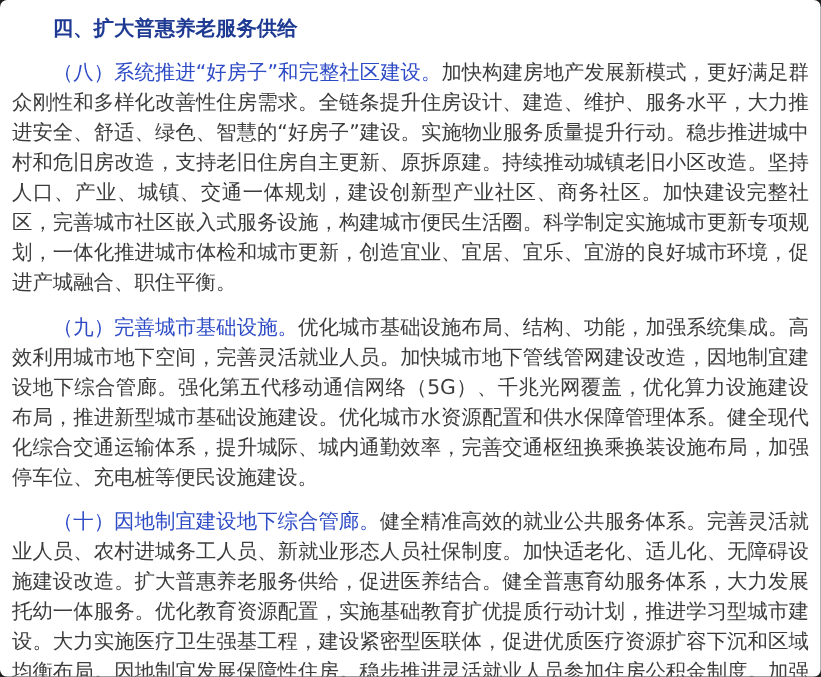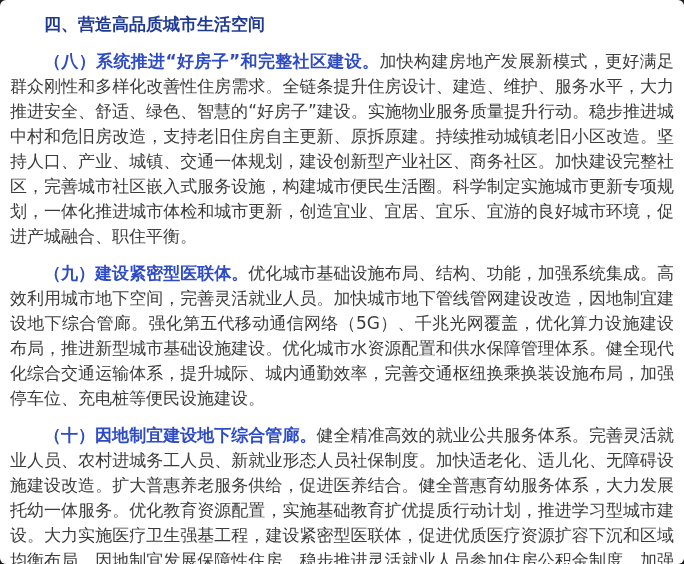--- a/index.html
+++ b/index.html
@@ -35,30 +35,30 @@
     font-weight: bold;
     color: var(--heading-color, #1f3a93);
     text-indent: 2em;
     text-align: left;
   }
   p.para {
     margin: 12px 0 0 0;
     text-indent: 2em;
   }
   p.para .lead {
-    font-weight: bold;
+    font-weight: normal;
     color: var(--lead-color, #2e4bc6);
   }
 </style>
 </head>
 <body>
 
 <div class="page">
   <div class="doc">
-    <h2 class="section-heading">四、营造高品质城市生活空间</h2>
+    <h2 class="section-heading">四、扩大普惠养老服务供给</h2>
 
     <p class="para"><span class="lead">（八）系统推进“好房子”和完整社区建设。</span><span>加快构建房地产发展新模式，更好满足群众刚性和多样化改善性住房需求。全链条提升住房设计、建造、维护、服务水平，大力推进安全、舒适、绿色、智慧的“好房子”建设。实施物业服务质量提升行动。稳步推进城中村和危旧房改造，支持老旧住房自主更新、原拆原建。持续推动城镇老旧小区改造。坚持人口、产业、城镇、交通一体规划，建设创新型产业社区、商务社区。加快建设完整社区，完善城市社区嵌入式服务设施，构建城市便民生活圈。科学制定实施城市更新专项规划，一体化推进城市体检和城市更新，创造宜业、宜居、宜乐、宜游的良好城市环境，促进产城融合、职住平衡。</span></p>
 
-    <p class="para"><span class="lead">（九）建设紧密型医联体。</span><span>优化城市基础设施布局、结构、功能，加强系统集成。高效利用城市地下空间，完善灵活就业人员。加快城市地下管线管网建设改造，因地制宜建设地下综合管廊。强化第五代移动通信网络（5G）、千兆光网覆盖，优化算力设施建设布局，推进新型城市基础设施建设。优化城市水资源配置和供水保障管理体系。健全现代化综合交通运输体系，提升城际、城内通勤效率，完善交通枢纽换乘换装设施布局，加强停车位、充电桩等便民设施建设。</span></p>
+    <p class="para"><span class="lead">（九）完善城市基础设施。</span><span>优化城市基础设施布局、结构、功能，加强系统集成。高效利用城市地下空间，完善灵活就业人员。加快城市地下管线管网建设改造，因地制宜建设地下综合管廊。强化第五代移动通信网络（5G）、千兆光网覆盖，优化算力设施建设布局，推进新型城市基础设施建设。优化城市水资源配置和供水保障管理体系。健全现代化综合交通运输体系，提升城际、城内通勤效率，完善交通枢纽换乘换装设施布局，加强停车位、充电桩等便民设施建设。</span></p>
 
     <p class="para"><span class="lead">（十）因地制宜建设地下综合管廊。</span><span>健全精准高效的就业公共服务体系。完善灵活就业人员、农村进城务工人员、新就业形态人员社保制度。加快适老化、适儿化、无障碍设施建设改造。扩大普惠养老服务供给，促进医养结合。健全普惠育幼服务体系，大力发展托幼一体服务。优化教育资源配置，实施基础教育扩优提质行动计划，推进学习型城市建设。大力实施医疗卫生强基工程，建设紧密型医联体，促进优质医疗资源扩容下沉和区域均衡布局。因地制宜发展保障性住房。稳步推进灵活就业人员参加住房公积金制度。加强社会保障和分层分类社会救助，兜牢民生底线。</span></p>
   </div>
 </div>
 
 </body></html>

